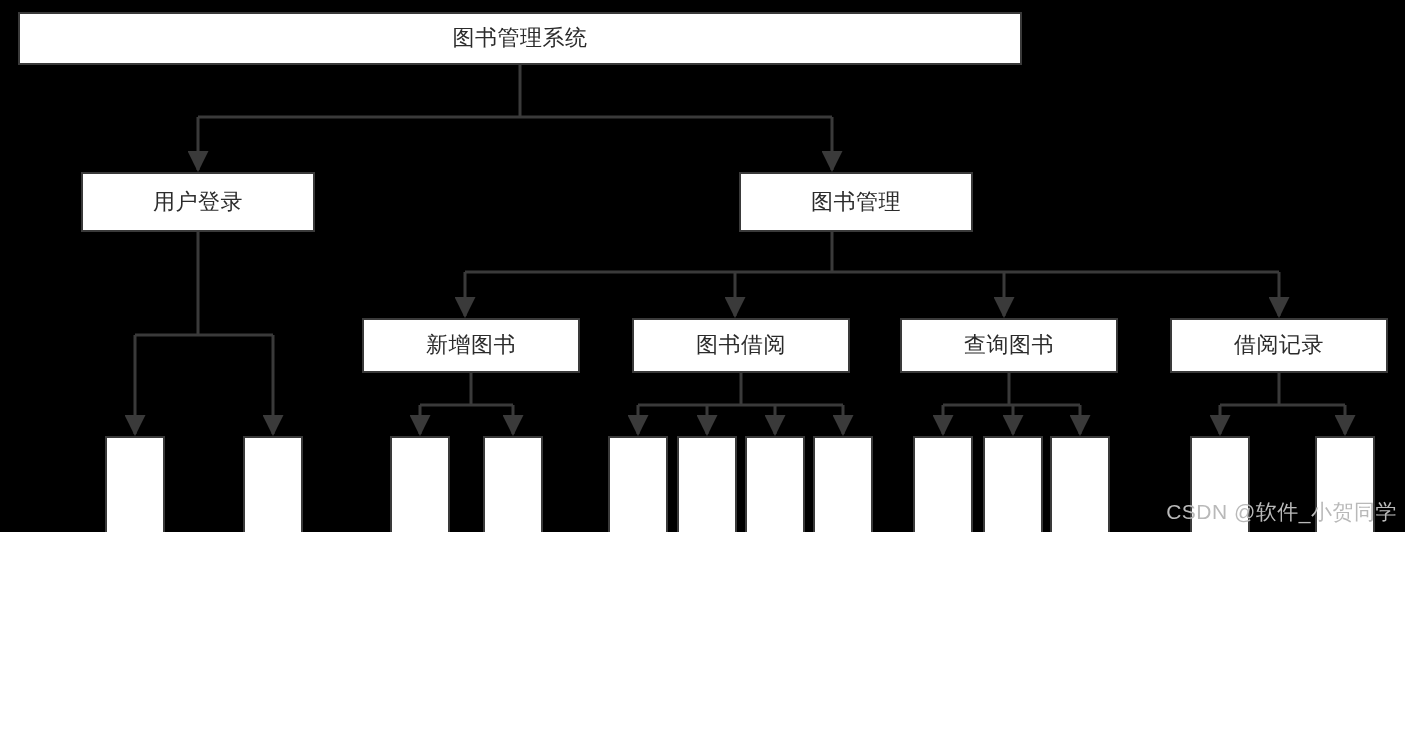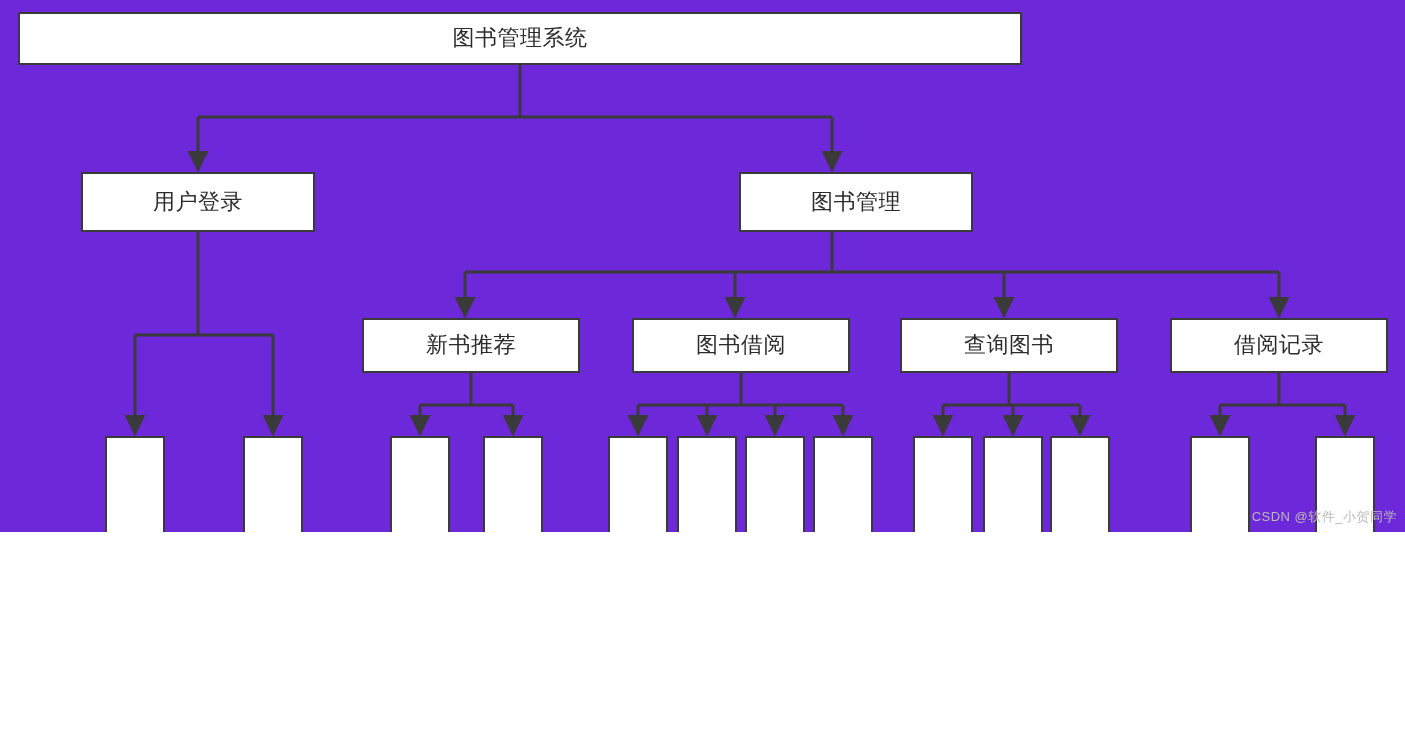--- a/index.html
+++ b/index.html
@@ -4,21 +4,21 @@
 <style>
   html, body {
     margin: 0;
     padding: 0;
     background: #ffffff;
   }
   #canvas {
     position: relative;
     width: 1405px;
     height: 532px;
-    background: #6d28d9;
+    background: #000000;
     overflow: hidden;
     font-family: "Liberation Sans", "DejaVu Sans", sans-serif;
   }
   #edges {
     position: absolute;
     left: 0;
     top: 0;
     width: 1405px;
     height: 747px;
     pointer-events: none;
@@ -49,21 +49,21 @@
     align-items: flex-start;
     justify-content: center;
   }
   .node.vert.rootish {
     align-items: center;
   }
   .watermark {
     position: absolute;
     right: 8px;
     bottom: 6px;
-    font-size: 13px;
+    font-size: 21px;
     color: #b9b9b9;
     letter-spacing: 0.5px;
     white-space: nowrap;
   }
 </style>
 </head>
 <body>
 
 <div id="canvas">
 
@@ -124,21 +124,21 @@
   </div>
 
   <div class="node horiz" style="left:81px; top:172px; width:234px; height:60px;">
     <span>用户登录</span>
   </div>
   <div class="node horiz" style="left:739px; top:172px; width:234px; height:60px;">
     <span>图书管理</span>
   </div>
 
   <div class="node horiz" style="left:362px; top:318px; width:218px; height:55px;">
-    <span>新书推荐</span>
+    <span>新增图书</span>
   </div>
   <div class="node horiz" style="left:632px; top:318px; width:218px; height:55px;">
     <span>图书借阅</span>
   </div>
   <div class="node horiz" style="left:900px; top:318px; width:218px; height:55px;">
     <span>查询图书</span>
   </div>
   <div class="node horiz" style="left:1170px; top:318px; width:218px; height:55px;">
     <span>借阅记录</span>
   </div>

